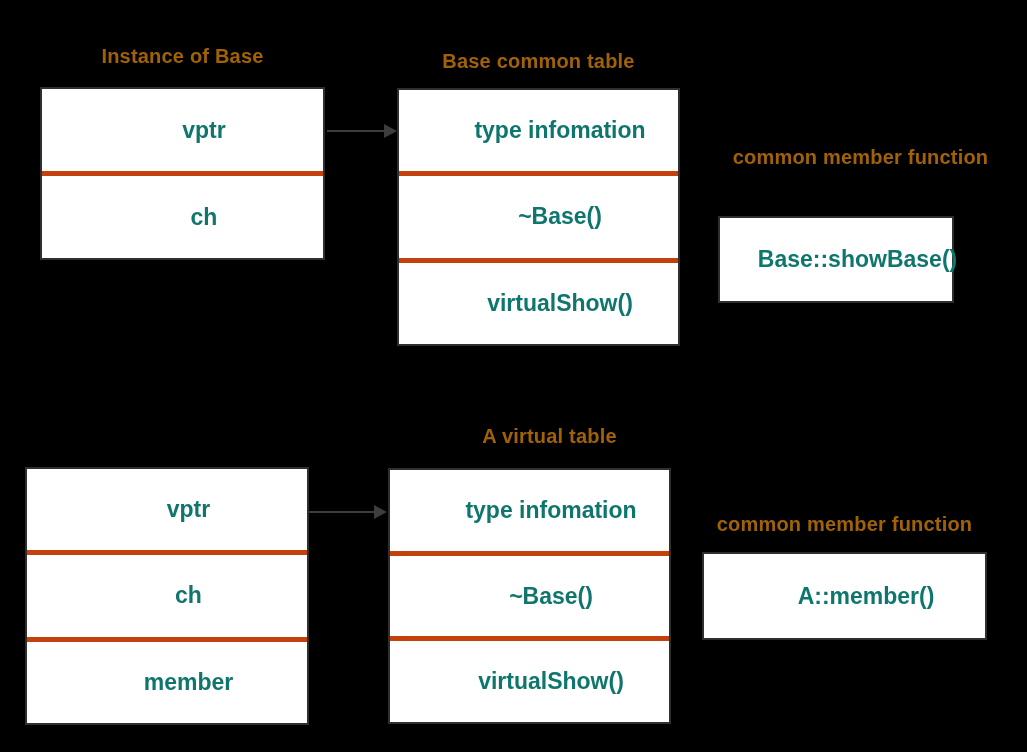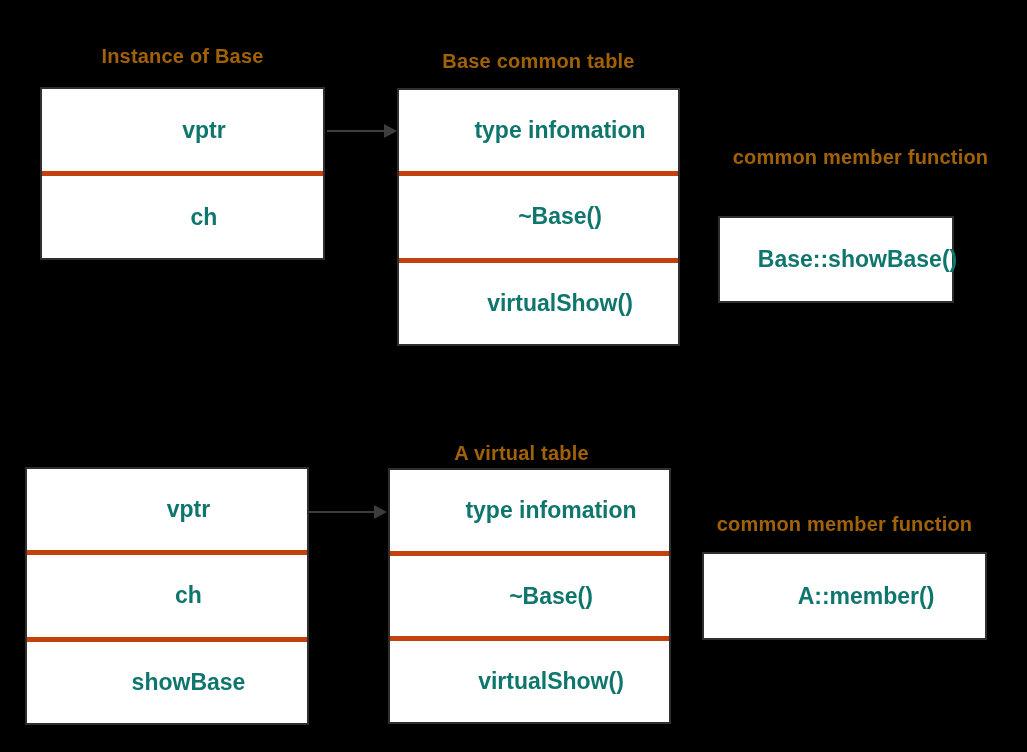--- a/index.html
+++ b/index.html
@@ -63,21 +63,21 @@
   #t-arrow        { left: 327px; top: 124px; width: 70px; }
   #t-vtab-title   { left: 397px; top: 50px;  width: 283px; }
   #t-vtab-box     { left: 397px; top: 88px;  width: 283px; height: 258px; }
   #t-common-title { left: 718px; top: 146px; width: 285px; }
   #t-common-box   { left: 718px; top: 200px; width: 236px; height: 87px; margin-top: 16px; }
 
   
   #b-inst-title   { left: 25px;  top: 422px; width: 284px; }
   #b-inst-box     { left: 25px;  top: 467px; width: 284px; height: 258px; }
   #b-arrow        { left: 309px; top: 505px; width: 78px; }
-  #b-vtab-title   { left: 380px; top: 425px; width: 283px; margin-top: 17px; }
+  #b-vtab-title   { left: 408px; top: 425px; width: 283px; }
   #b-vtab-box     { left: 388px; top: 468px; width: 283px; height: 256px; }
   #b-common-title { left: 702px; top: 513px; width: 285px; }
   #b-common-box   { left: 702px; top: 552px; width: 285px; height: 88px; }
 </style>
 </head>
 <body>
 
 <div class="canvas">
 
   <div class="title" id="t-inst-title">Instance of Base</div>
@@ -103,21 +103,21 @@
   <div class="title" id="t-common-title">common member function</div>
 
   <div class="box" id="t-common-box">
     <div class="cell">Base::showBase()</div>
   </div>
 
 
   <div class="box" id="b-inst-box">
     <div class="cell">vptr</div>
     <div class="cell">ch</div>
-    <div class="cell">showBase</div>
+    <div class="cell">member</div>
   </div>
 
   <div class="arrow" id="b-arrow">
     <div class="shaft"></div>
     <div class="head"></div>
   </div>
 
   <div class="title" id="b-vtab-title">A virtual table</div>
 
   <div class="box" id="b-vtab-box">

